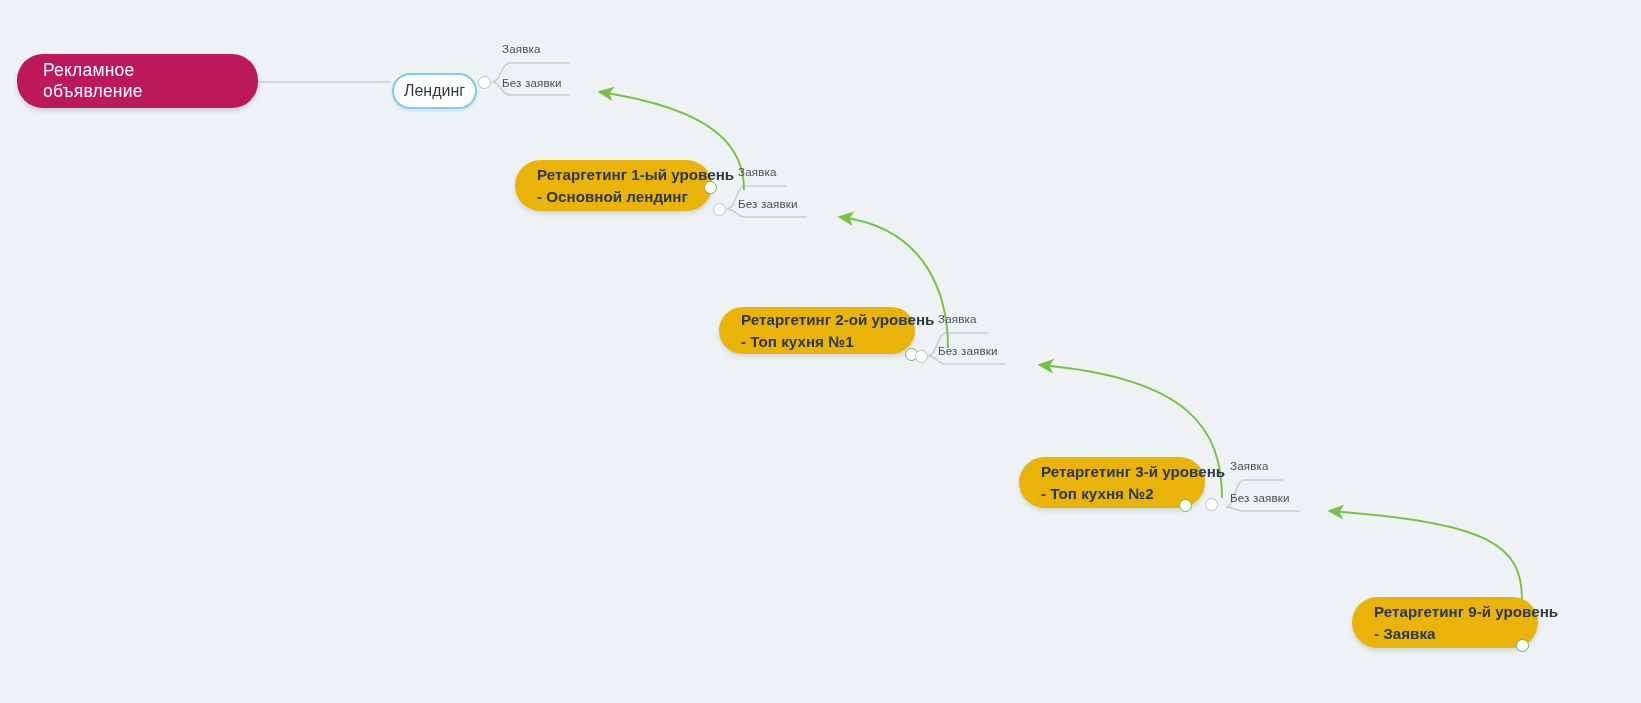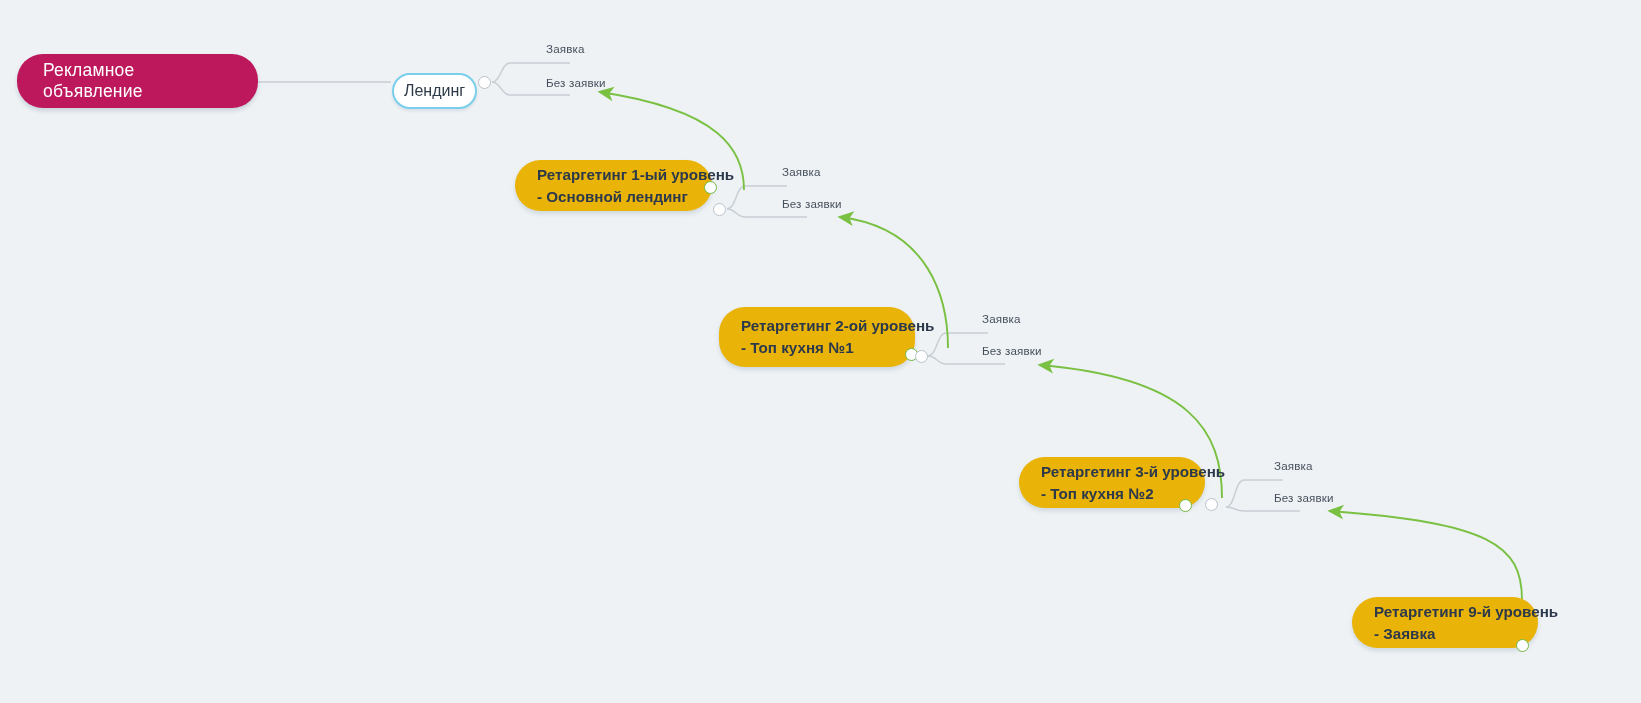--- a/index.html
+++ b/index.html
@@ -46,21 +46,20 @@
   }
   .node-ret .txt{display:block;white-space:nowrap;}
 
   
   .blabel{
     position:absolute;
     font-size:11.6px;
     color:#46505c;
     white-space:nowrap;
     letter-spacing:.15px;
-    margin-left:44px;
   }
 
   
   .knob{
     position:absolute;
     width:13px;height:13px;
     border-radius:50%;
     background:#ffffff;
     box-sizing:border-box;
   }
@@ -115,21 +114,21 @@
 
   <div class="node node-ret" style="left:515px;top:160px;width:197px;height:51px;flex-direction:column;justify-content:center;align-items:flex-start;">
     <span class="txt">Ретаргетинг 1-ый уровень</span>
     <span class="txt">- Основной лендинг</span>
   </div>
   <div class="knob knob-green" style="left:704px;top:181px;"></div>
   <div class="knob knob-grey" style="left:713px;top:203px;"></div>
   <div class="blabel" style="left:738px;top:165px;">Заявка</div>
   <div class="blabel" style="left:738px;top:197px;">Без заявки</div>
 
-  <div class="node node-ret" style="left:719px;top:307px;width:196px;height:60px;flex-direction:column;justify-content:center;align-items:flex-start;">
+  <div class="node node-ret" style="left:719px;top:307px;width:196px;height:47px;flex-direction:column;justify-content:center;align-items:flex-start;">
     <span class="txt">Ретаргетинг 2-ой уровень</span>
     <span class="txt">- Топ кухня №1</span>
   </div>
   <div class="knob knob-green" style="left:905px;top:348px;"></div>
   <div class="knob knob-grey" style="left:915px;top:350px;"></div>
   <div class="blabel" style="left:938px;top:312px;">Заявка</div>
   <div class="blabel" style="left:938px;top:344px;">Без заявки</div>
 
   <div class="node node-ret" style="left:1019px;top:457px;width:186px;height:51px;flex-direction:column;justify-content:center;align-items:flex-start;">
     <span class="txt">Ретаргетинг 3-й уровень</span>

